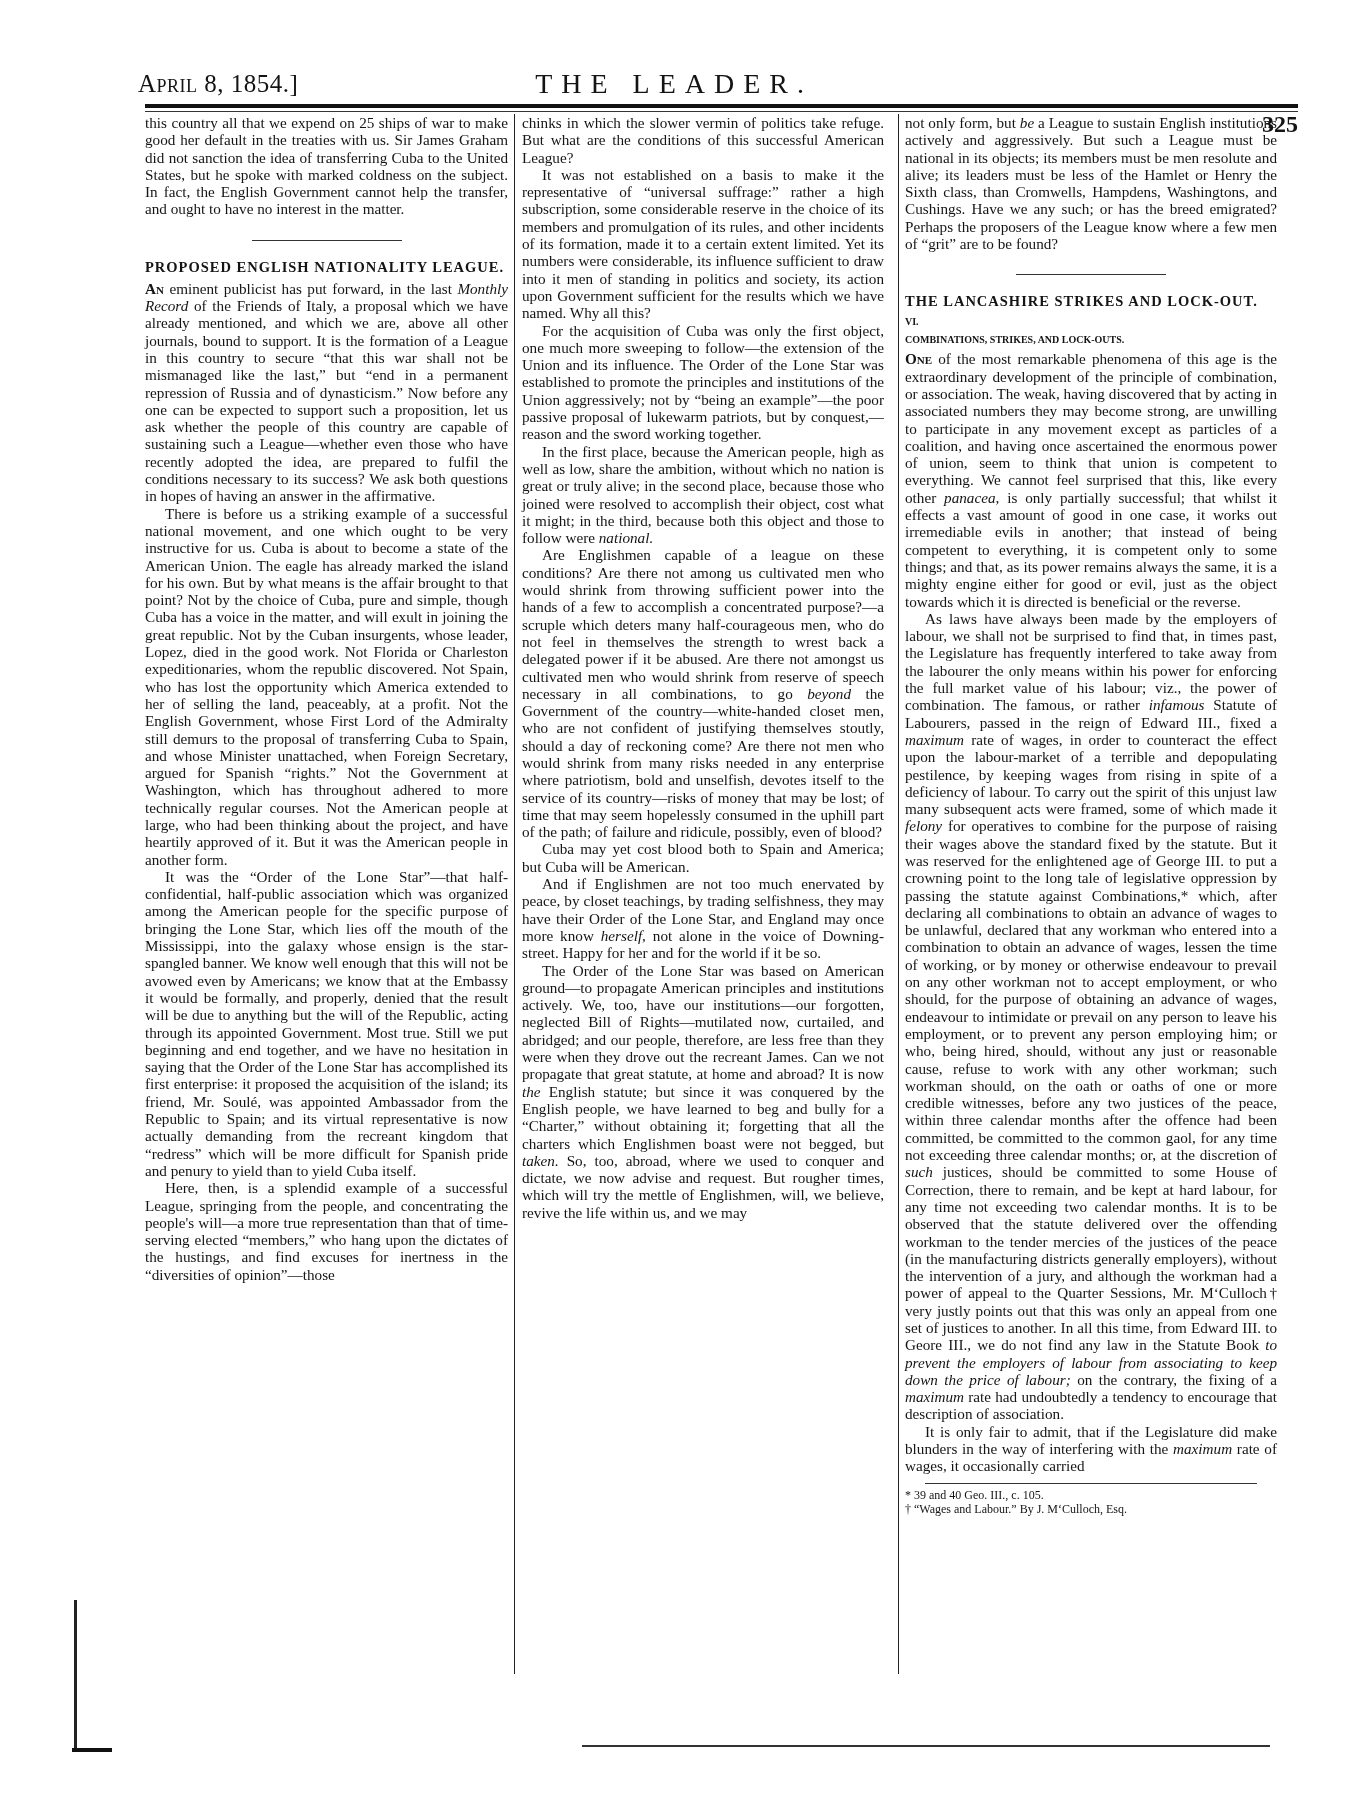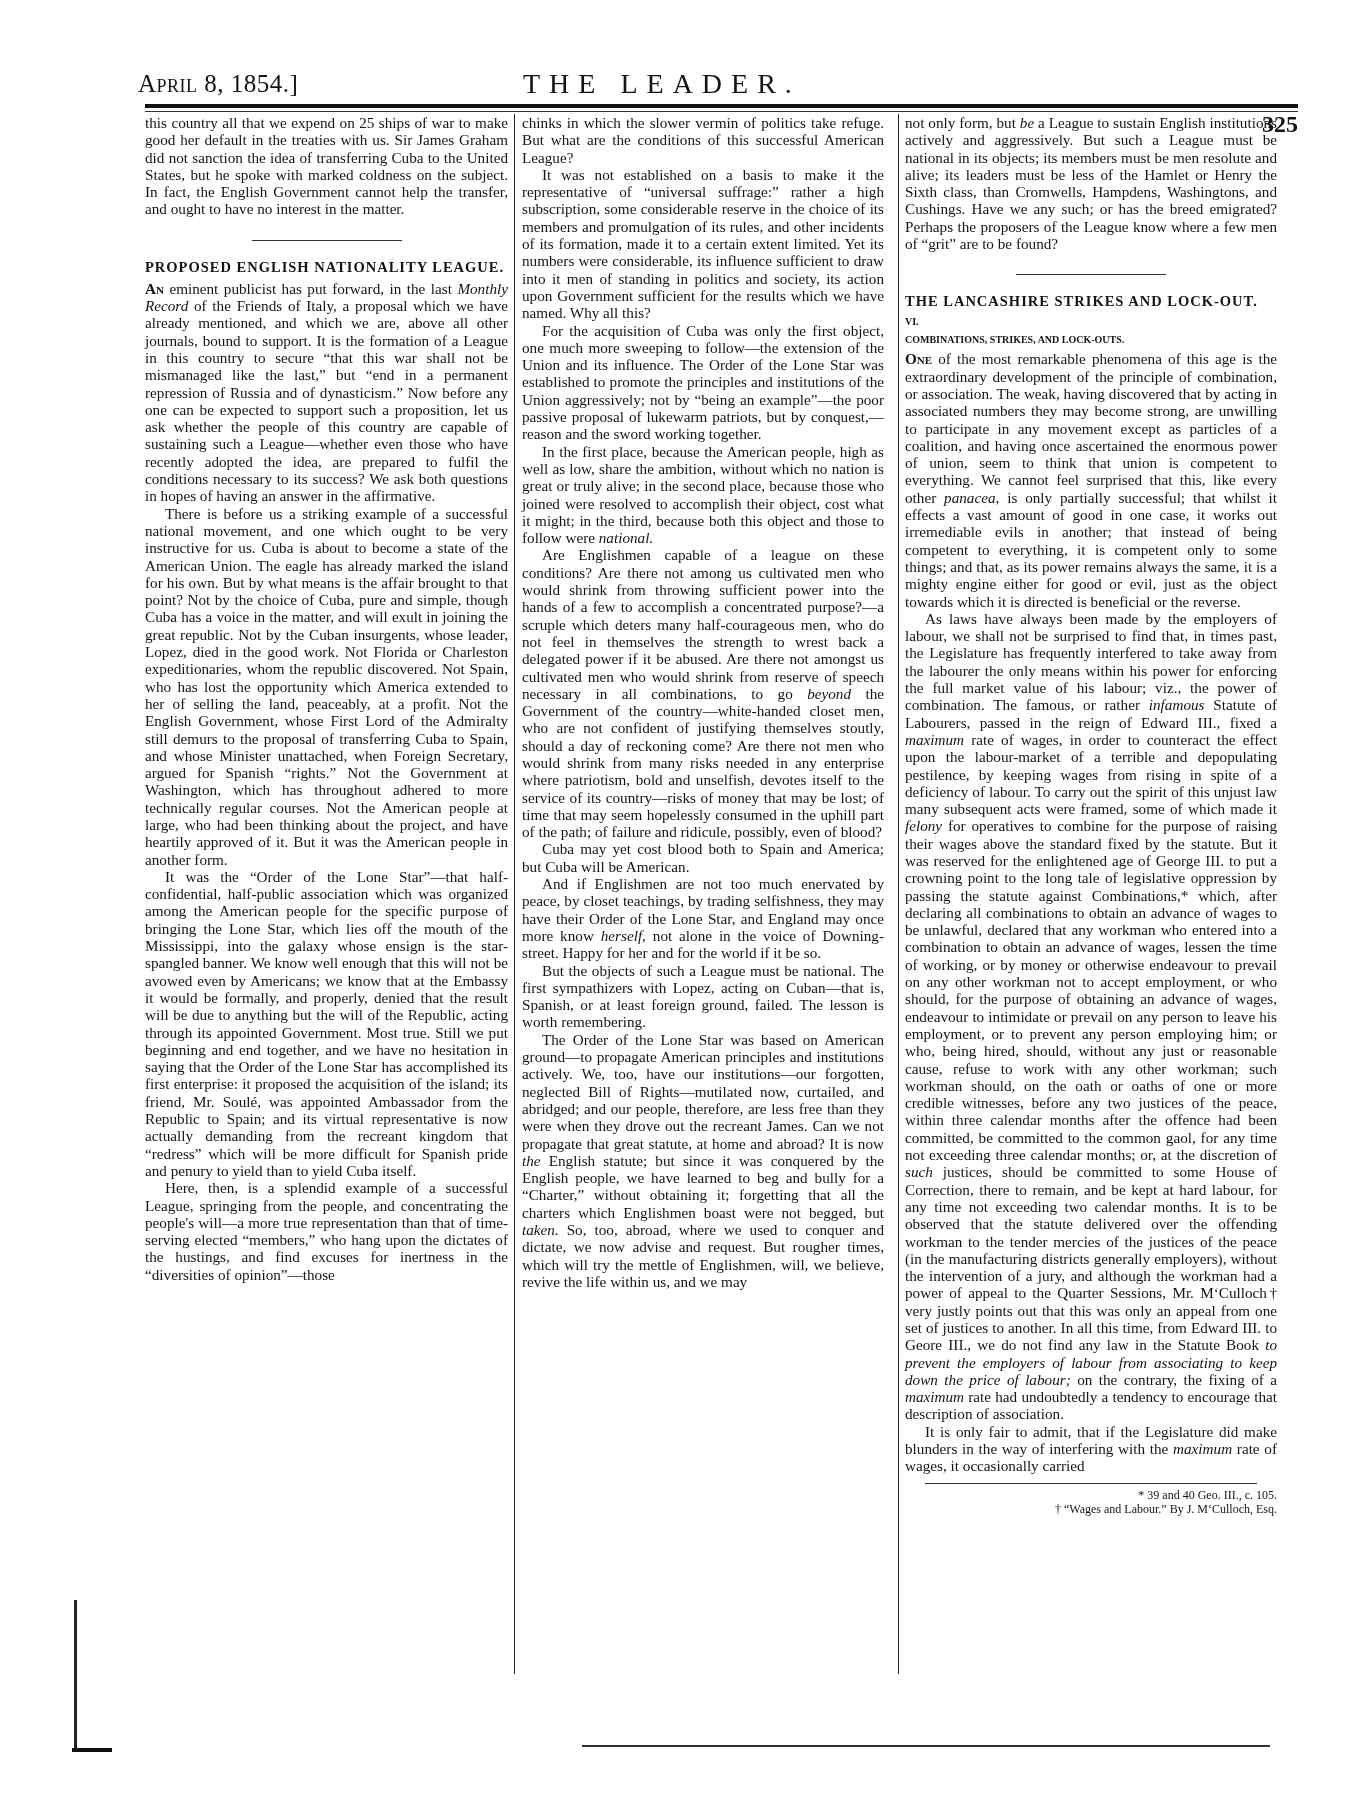--- a/index.html
+++ b/index.html
@@ -1,41 +1,41 @@
 <!DOCTYPE html>
 <html><head>
 <meta charset="utf-8">
 <style>
   html,body{margin:0;padding:0;background:#ffffff;}
   body{width:1351px;height:1801px;position:relative;overflow:hidden;color:#141414;
        font-family:"Liberation Serif","DejaVu Serif",serif;}
   .page{position:absolute;left:0;top:0;width:1351px;height:1801px;}
   .masthead{position:absolute;top:68px;left:138px;width:1160px;height:40px;}
   .mh-date{position:absolute;left:0;top:2px;font-size:25px;letter-spacing:0.5px;font-variant:small-caps;}
-  .mh-title{position:absolute;left:385px;width:290px;top:0;text-align:left;font-size:28px;letter-spacing:9px;}
+  .mh-title{position:absolute;left:385px;width:290px;top:0;text-align:right;font-size:28px;letter-spacing:9px;}
   .mh-page{position:absolute;right:0;top:2px;font-size:24px;font-weight:bold;margin-top:41px;}
   .rule-top{position:absolute;left:145px;width:1153px;top:104px;height:4px;background:#111;}
   .rule-top2{position:absolute;left:145px;width:1153px;top:111px;height:1px;background:#333;}
   .col{position:absolute;top:114px;font-size:15.2px;line-height:17.3px;text-align:justify;
        hyphens:none;}
   .col p{margin:0;text-indent:0;}
   .col p.ind{text-indent:20px;}
   .col1{left:145px;width:363px;}
   .col2{left:522px;width:362px;}
   .col3{left:905px;width:372px;}
   .vrule{position:absolute;width:1px;background:#222;}
   .vr1{left:514px;top:114px;height:1560px;}
   .vr2{left:898px;top:114px;height:1560px;}
   .sec-rule{width:150px;height:1px;background:#333;margin:22px auto 18px auto;}
   .headline{text-align:left;font-size:14.5px;letter-spacing:1px;font-weight:bold;line-height:17px;margin:0 0 4px 0;}
   .sub{text-align:left;font-size:10px;font-weight:bold;line-height:16px;margin:2px 0;}
   .dropcap{font-variant:small-caps;font-weight:bold;}
   em{font-style:italic;}
   .footrule{height:1px;background:#333;margin:8px 20px 4px 20px;}
-  .footnote{text-align:right;font-size:12px;line-height:14px;}
+  .footnote{text-align:left;font-size:12px;line-height:14px;}
   .margin-bar{position:absolute;left:74px;top:1600px;width:3px;height:152px;background:#222;}
   .margin-foot{position:absolute;left:72px;top:1748px;width:40px;height:4px;background:#111;}
   .bottom-rule{position:absolute;left:582px;top:1745px;width:688px;height:2px;background:#333;}
 </style>
 </head>
 <body>
 
 <div class="page">
 
   <div class="masthead">
@@ -60,21 +60,20 @@
   </div>
 
   <div class="col col2">
     <p>chinks in which the slower vermin of politics take refuge. But what are the conditions of this successful American League?</p>
     <p class="ind">It was not established on a basis to make it the representative of “universal suffrage:” rather a high subscription, some considerable reserve in the choice of its members and promulgation of its rules, and other incidents of its formation, made it to a certain extent limited. Yet its numbers were considerable, its influence sufficient to draw into it men of standing in politics and society, its action upon Government sufficient for the results which we have named. Why all this?</p>
     <p class="ind">For the acquisition of Cuba was only the first object, one much more sweeping to follow—the extension of the Union and its influence. The Order of the Lone Star was established to promote the principles and institutions of the Union aggressively; not by “being an example”—the poor passive proposal of lukewarm patriots, but by conquest,—reason and the sword working together.</p>
     <p class="ind"><span>In the first place, because the American people, high as well as low, share the ambition, without which no nation is great or truly alive; in the second place, because those who joined were resolved to accomplish their object, cost what it might; in the third, because both this object and those to follow were </span><em>national.</em></p>
     <p class="ind"><span>Are Englishmen capable of a league on these conditions? Are there not among us cultivated men who would shrink from throwing sufficient power into the hands of a few to accomplish a concentrated purpose?—a scruple which deters many half-courageous men, who do not feel in themselves the strength to wrest back a delegated power if it be abused. Are there not amongst us cultivated men who would shrink from reserve of speech necessary in all combinations, to go </span><em>beyond</em><span> the Government of the country—white-handed closet men, who are not confident of justifying themselves stoutly, should a day of reckoning come? Are there not men who would shrink from many risks needed in any enterprise where patriotism, bold and unselfish, devotes itself to the service of its country—risks of money that may be lost; of time that may seem hopelessly consumed in the uphill part of the path; of failure and ridicule, possibly, even of blood?</span></p>
     <p class="ind">Cuba may yet cost blood both to Spain and America; but Cuba will be American.</p>
     <p class="ind"><span>And if Englishmen are not too much enervated by peace, by closet teachings, by trading selfishness, they may have their Order of the Lone Star, and England may once more know </span><em>herself</em><span>, not alone in the voice of Downing-street. Happy for her and for the world if it be so.</span></p>
-    <p class="ind">But the objects of such a League must be national. The first sympathizers with Lopez, acting on Cuban—that is, Spanish, or at least foreign ground, failed. The lesson is worth remembering.</p>
     <p class="ind"><span>The Order of the Lone Star was based on American ground—to propagate American principles and institutions actively. We, too, have our institutions—our forgotten, neglected Bill of Rights—mutilated now, curtailed, and abridged; and our people, therefore, are less free than they were when they drove out the recreant James. Can we not propagate that great statute, at home and abroad? It is now </span><em>the</em><span> English statute; but since it was conquered by the English people, we have learned to beg and bully for a “Charter,” without obtaining it; forgetting that all the charters which Englishmen boast were not begged, but </span><em>taken.</em><span> So, too, abroad, where we used to conquer and dictate, we now advise and request. But rougher times, which will try the mettle of Englishmen, will, we believe, revive the life within us, and we may</span></p>
   </div>
 
   <div class="col col3">
     <p><span>not only form, but </span><em>be</em><span> a League to sustain English institutions actively and aggressively. But such a League must be national in its objects; its members must be men resolute and alive; its leaders must be less of the Hamlet or Henry the Sixth class, than Cromwells, Hampdens, Washingtons, and Cushings. Have we any such; or has the breed emigrated? Perhaps the proposers of the League know where a few men of “grit” are to be found?</span></p>
     <div class="sec-rule"></div>
     <div class="headline">THE LANCASHIRE STRIKES AND LOCK-OUT.</div>
     <div class="sub">VI.</div>
     <div class="sub">COMBINATIONS, STRIKES, AND LOCK-OUTS.</div>
     <p><span class="dropcap">One</span><span> of the most remarkable phenomena of this age is the extraordinary development of the principle of combination, or association. The weak, having discovered that by acting in associated numbers they may become strong, are unwilling to participate in any movement except as particles of a coalition, and having once ascertained the enormous power of union, seem to think that union is competent to everything. We cannot feel surprised that this, like every other </span><em>panacea</em><span>, is only partially successful; that whilst it effects a vast amount of good in one case, it works out irremediable evils in another; that instead of being competent to everything, it is competent only to some things; and that, as its power remains always the same, it is a mighty engine either for good or evil, just as the object towards which it is directed is beneficial or the reverse.</span></p>

